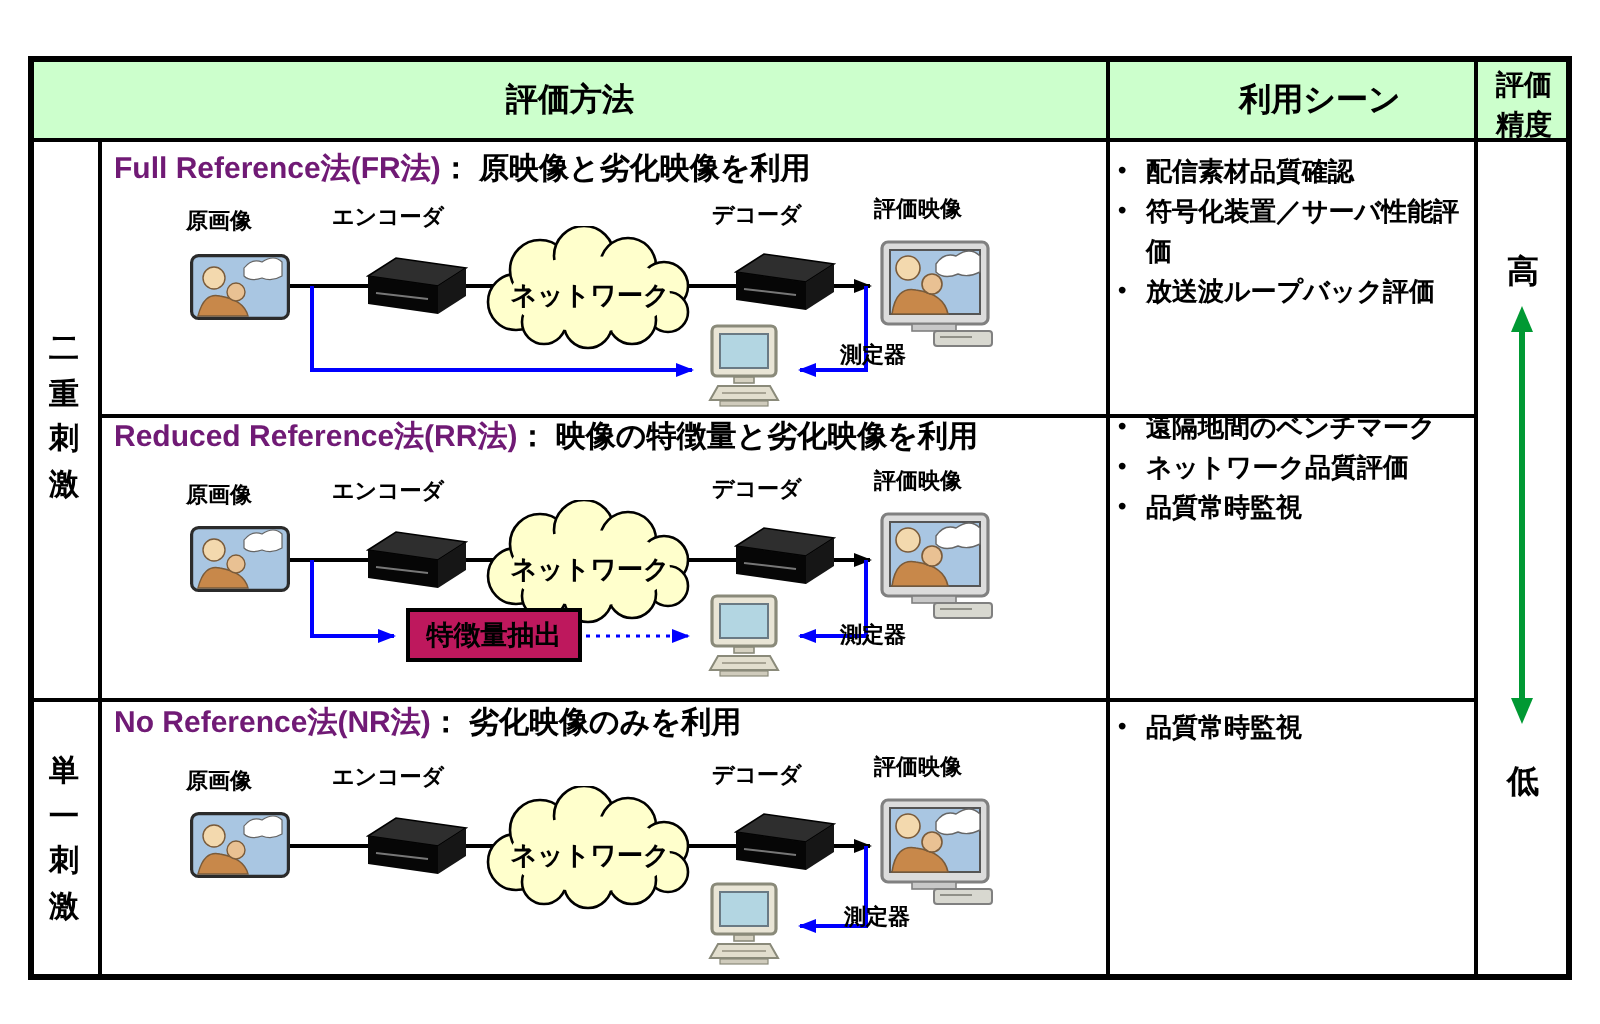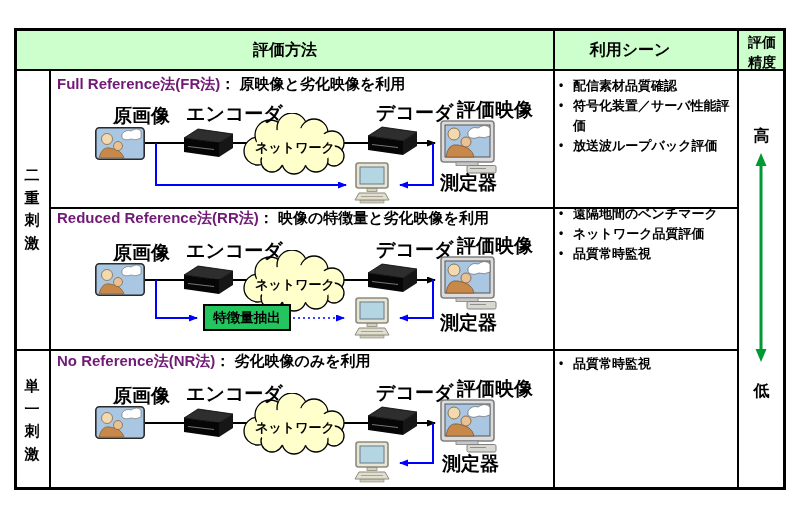--- a/index.html
+++ b/index.html
@@ -16,49 +16,49 @@
   .hline, .vline { position:absolute; background:#000; z-index:1; }
 
   .hdr { position:absolute; font-weight:bold; font-size:16px; text-align:center; z-index:4; }
   .hdr-small { position:absolute; font-weight:bold; font-size:14px; line-height:1.4; text-align:center; word-break:break-all; z-index:4; }
 
   .vert { position:absolute; width:18px; font-weight:bold; font-size:15px; line-height:1.5; text-align:center; word-break:break-all; z-index:4; }
 
   .m-title { position:absolute; font-weight:bold; font-size:15px; white-space:nowrap; z-index:4; }
   .m-title .nm { color:#701a75; }
 
-  .label { position:absolute; font-weight:bold; font-size:19px; white-space:nowrap; z-index:4;margin-left:20px; }
+  .label { position:absolute; font-weight:bold; font-size:11px; white-space:nowrap; z-index:4; }
 
   .scenes { position:absolute; width:180px; list-style:none; z-index:3; }
   .scenes li { position:relative; padding-left:17px; font-size:13px; font-weight:bold; line-height:1.55; }
   .scenes li::before { content:"\2022"; position:absolute; left:3px; top:0; font-size:12px; }
 
   .acc-label { position:absolute; left:737px; width:49px; text-align:center; font-weight:bold; font-size:16px; z-index:4; }
 
-  .fbox { position:absolute; left:203px; top:304px; width:88px; height:27px; border:2px solid #000; background:#22c55e;
+  .fbox { position:absolute; left:203px; top:304px; width:88px; height:27px; border:2px solid #000; background:#be185d;
           font-weight:bold; font-size:13.5px; display:flex; align-items:center; justify-content:center; z-index:3; }
 
   .icon { position:absolute; z-index:3; }
   #connectors { position:absolute; left:0; top:0; z-index:2; }
 </style>
 </head>
 <body>
 
 <div id="stage">
 
   <div class="header-bg"></div>
   <div class="vline" style="left:49px;  top:70px; width:2px; height:420px;"></div>
   <div class="vline" style="left:553px; top:28px; width:2px; height:462px;"></div>
   <div class="vline" style="left:737px; top:28px; width:2px; height:462px;"></div>
   <div class="hline" style="left:14px;  top:69px;  width:772px; height:2px;"></div>
   <div class="hline" style="left:51px;  top:207px; width:686px; height:2px;"></div>
   <div class="hline" style="left:14px;  top:349px; width:723px; height:2px;"></div>
 
   <div class="hdr" style="left:17px; top:40px; width:536px;">評価方法</div>
-  <div class="hdr" style="left:555px; top:40px; width:150px;">利用シーン</div>
+  <div class="hdr" style="left:585px; top:40px; width:150px;">利用シーン</div>
   <div class="hdr-small" style="left:745px; top:33px; width:34px;">評価精度</div>
 
   <div class="vert" style="left:23px; top:164px;">二重刺激</div>
   <div class="vert" style="left:23px; top:375px;">単一刺激</div>
 
   <div class="acc-label" style="top:126px;">高</div>
   <div class="acc-label" style="top:381px;">低</div>
 
   <svg id="connectors" width="800" height="512" viewBox="0 0 800 512">
     <defs>

